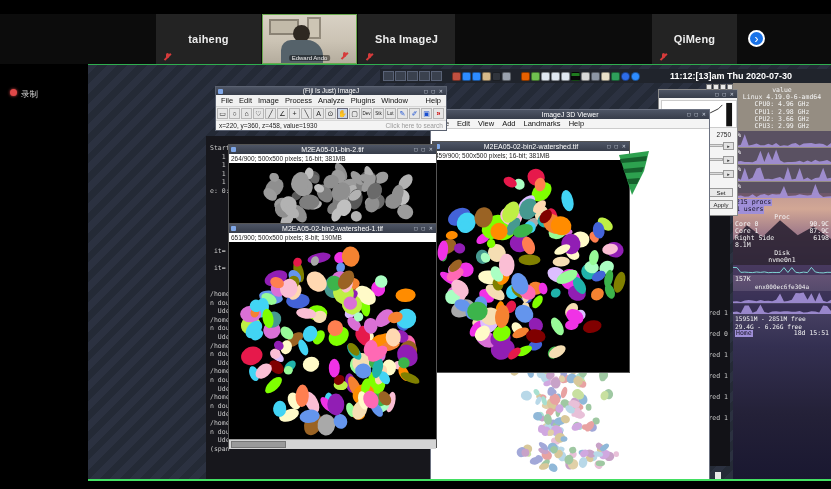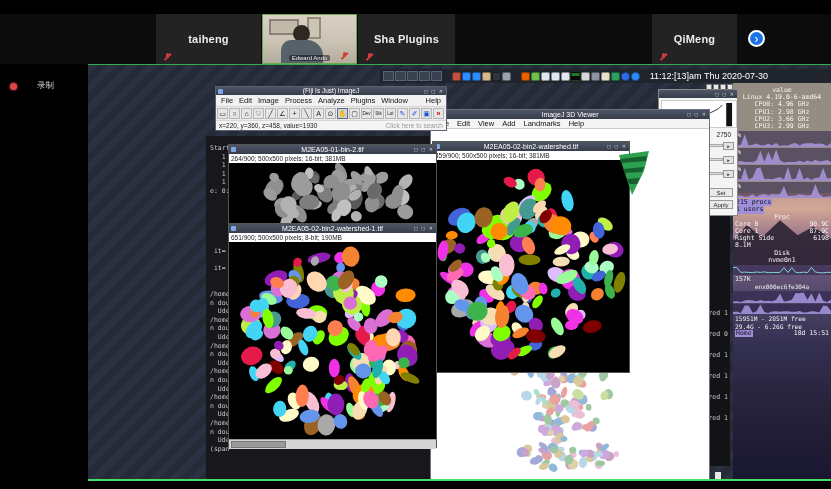--- a/index.html
+++ b/index.html
@@ -25,33 +25,33 @@
 .vscene{position:absolute;inset:0;background:linear-gradient(180deg,#d8d1c4 0%,#cbc3b4 55%,#b4ac9d 100%)}
 .vshelf{position:absolute;left:6px;top:4px;width:30px;height:16px;border:2px solid #8a8274;background:#c2baa9}
 .vshelf2{position:absolute;left:44px;top:2px;width:14px;height:22px;border:2px solid #938b7c;background:#cdc5b4}
 .person{position:absolute;left:16px;top:10px;width:46px;height:40px}
 .person::before{content:"";position:absolute;left:14px;top:0;width:17px;height:17px;border-radius:50%;background:#2e2821}
 .person::after{content:"";position:absolute;left:2px;top:15px;width:42px;height:26px;border-radius:10px 16px 0 0;background:#55626a}
 .vname{position:absolute;bottom:2px;left:50%;transform:translateX(-50%);font-size:6px;color:#eee;background:rgba(0,0,0,.45);padding:0 3px;border-radius:2px;white-space:nowrap}
 .pnext{position:absolute;left:748px;top:16px;width:17px;height:17px;border-radius:50%;background:#1a73e8;border:2px solid #fff;color:#fff;display:flex;align-items:center;justify-content:center;font-size:12px;line-height:1;cursor:pointer}
 
 
-.rec{position:absolute;left:10px;top:80px;display:flex;align-items:center;gap:20px}
+.rec{position:absolute;left:10px;top:89px;display:flex;gap:4px}
 .rec-dot{width:7px;height:7px;border-radius:50%;background:#e04848;box-shadow:0 0 3px #e04848}
 .rec span{font-size:8.5px;color:#cfcfcf}
 
 
 .share{position:absolute;left:88px;top:64px;width:743px;height:417px;border-top:1px solid #2fae4f;border-bottom:2px solid #43df62;background:repeating-linear-gradient(135deg,#2b3140 0 7px,#242a36 7px 14px);overflow:hidden}
 
 
 .panel{position:absolute;left:292px;top:4px;width:451px;height:14px;background:#20242c;display:flex;align-items:center;gap:1px;padding:0 3px}
 .wbtn{width:11px;height:10px;background:#3a414e;border:1px solid #596276;flex:none}
 .ticon{width:9px;height:9px;border-radius:2px;flex:none;border:1px solid rgba(0,0,0,.4)}
 .sp8{width:8px;flex:none}
-.clock{margin-left:auto;margin-right:60px;font-size:9px;font-weight:normal;color:#fff;white-space:nowrap}
+.clock{margin-left:auto;margin-right:36px;font-size:9px;font-weight:bold;color:#fff;white-space:nowrap}
 .pager{position:absolute;left:618px;top:19px;display:flex;gap:1px}
 .pager i{width:6px;height:6px;background:#e9e9e9;border:1px solid #777}
 
 
 .lterm{position:absolute;left:118px;top:71px;width:231px;height:345px;background:#17171c}
 .lterm pre{position:absolute;left:4px;top:8px;font-family:"DejaVu Sans Mono",monospace;font-size:6.5px;line-height:8.6px;color:#c9c9c9}
 .rterm{position:absolute;left:598px;top:151px;width:44px;height:250px;background:#121217}
 .rterm pre{position:absolute;right:2px;top:87px;text-align:right;font-family:"DejaVu Sans Mono",monospace;font-size:6.5px;line-height:21px;color:#c9c9c9}
 .caret{position:absolute;left:29px;top:256px;width:6px;height:11px;background:#e9e9e9}
 
@@ -125,21 +125,21 @@
     </div>
     <div class="ptile vtile" style="left:262px;width:95px">
       <span class="vscene"></span>
       <span class="vshelf"></span>
       <span class="vshelf2"></span>
       <span class="person"></span>
       <span class="vname">Edward Ando</span>
       <span class="mic-muted right"></span>
     </div>
     <div class="ptile" style="left:358px;width:97px">
-      <span class="pname">Sha Plugins</span>
+      <span class="pname">Sha ImageJ</span>
       <span class="mic-muted"></span>
     </div>
     <div class="ptile" style="left:652px;width:85px">
       <span class="pname">QiMeng</span>
       <span class="mic-muted"></span>
     </div>
     <div class="pnext">
       <span>›</span>
     </div>
   </div>

